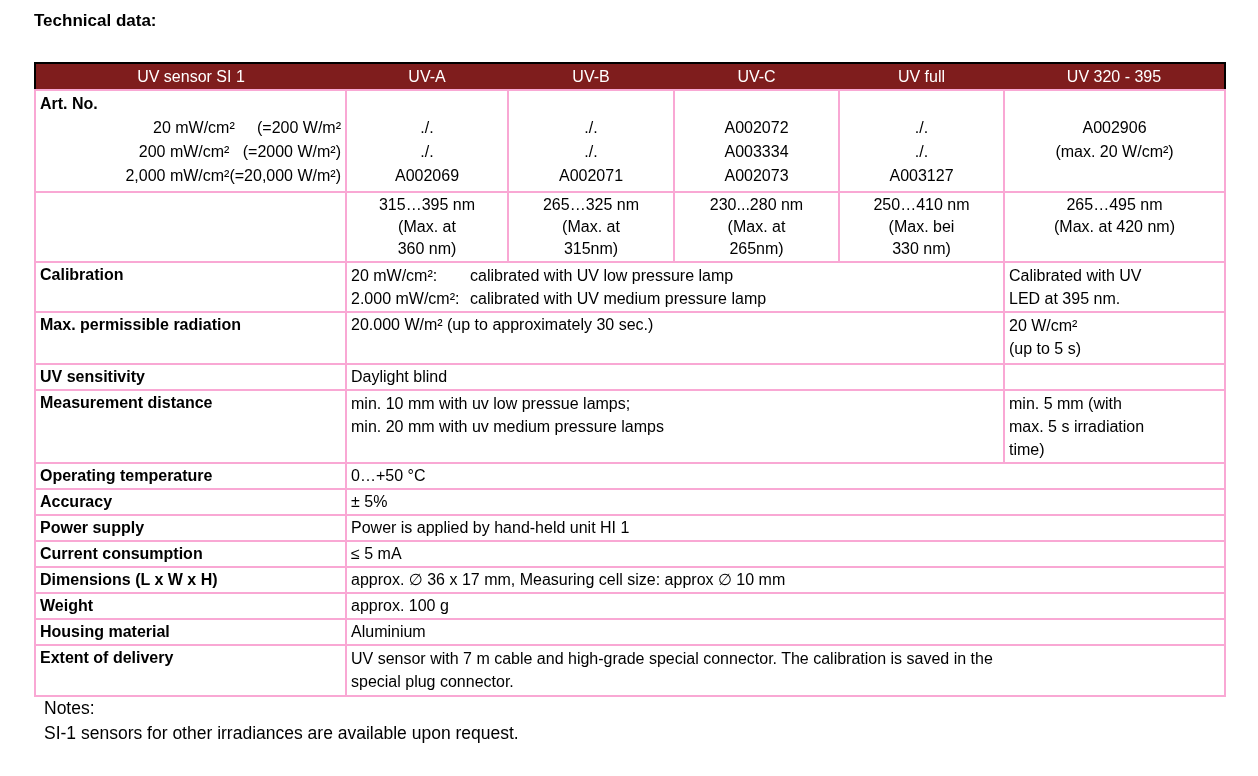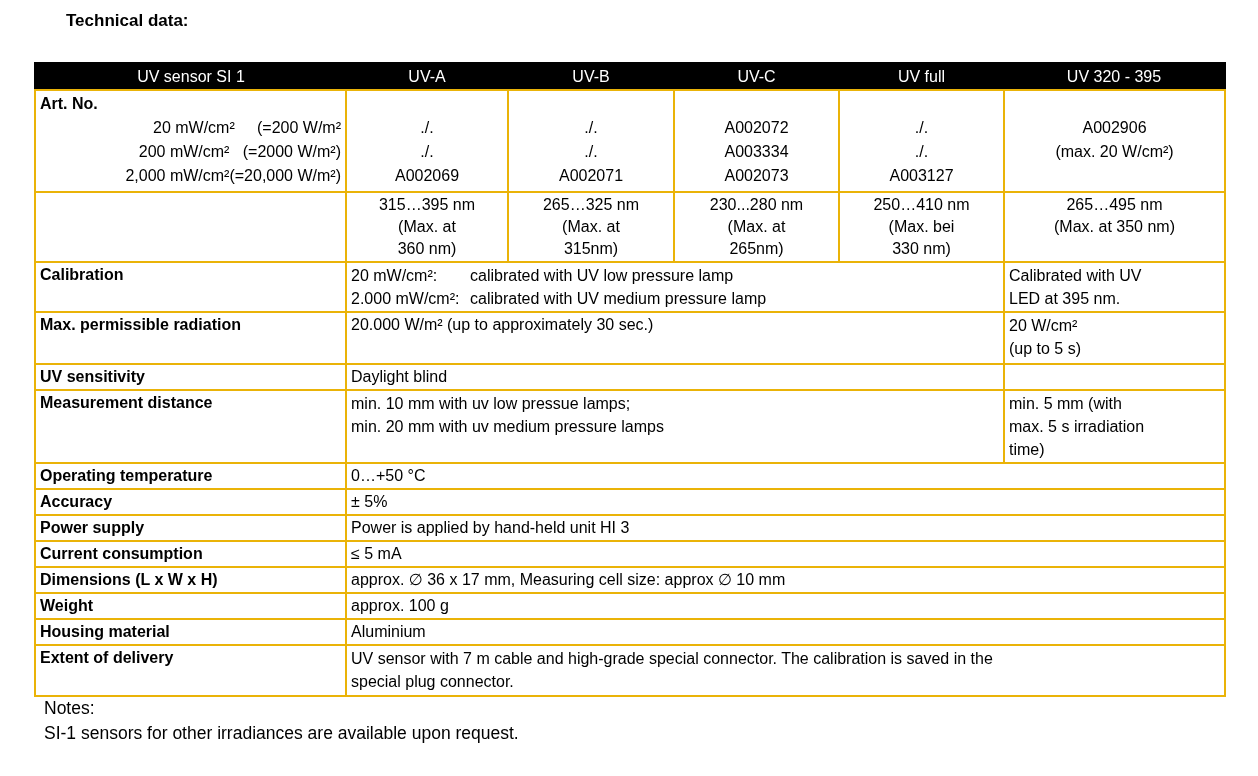--- a/index.html
+++ b/index.html
@@ -10,42 +10,41 @@
     background: #ffffff;
     font-family: "Liberation Sans", sans-serif;
     color: #000000;
   }
   .title {
     position: absolute;
     left: 34px;
     top: 11px;
     font-size: 17px;
     font-weight: bold;
-    margin-left: 32px;
   }
   table.spec {
     position: absolute;
     left: 34px;
     top: 62px;
     width: 1190px;
     border-collapse: collapse;
     table-layout: fixed;
     border: 2px solid #000000;
     font-size: 16px;
   }
   table.spec td {
-    border: 2px solid #eab308;
+    border: 2px solid #f9a8d4;
     vertical-align: top;
     padding: 1px 4px;
     line-height: 22px;
     overflow: hidden;
   }
   table.spec th {
     border: none;
-    background: #000000;
+    background: #7f1d1d;
     color: #ffffff;
     font-weight: normal;
     font-size: 16px;
     padding: 2px 4px;
     text-align: center;
     line-height: 21px;
   }
   th.first { text-align: left; padding-left: 8px; }
   .r-head   { height: 26px; }
   .r-artno  { height: 102px; }
@@ -165,21 +164,21 @@
         <div>(Max. at</div>
         <div>265nm)</div>
       </td>
       <td class="c">
         <div>250…410 nm</div>
         <div>(Max. bei</div>
         <div>330 nm)</div>
       </td>
       <td class="c">
         <div>265…495 nm</div>
-        <div>(Max. at 350 nm)</div>
+        <div>(Max. at 420 nm)</div>
       </td>
     </tr>
 
     <tr class="r-cal">
       <td class="lbl">Calibration</td>
       <td class="val" colspan="4">
         <div class="cal-line">
           <span class="dose">20 mW/cm²:</span>
           <span>calibrated with UV low pressure lamp</span>
         </div>
@@ -225,21 +224,21 @@
     <tr class="r-simple">
       <td class="lbl">Operating temperature</td>
       <td class="val" colspan="5">0…+50 °C</td>
     </tr>
     <tr class="r-simple">
       <td class="lbl">Accuracy</td>
       <td class="val" colspan="5">± 5%</td>
     </tr>
     <tr class="r-simple">
       <td class="lbl">Power supply</td>
-      <td class="val" colspan="5">Power is applied by hand-held unit HI 3</td>
+      <td class="val" colspan="5">Power is applied by hand-held unit HI 1</td>
     </tr>
     <tr class="r-simple">
       <td class="lbl">Current consumption</td>
       <td class="val" colspan="5">≤ 5 mA</td>
     </tr>
     <tr class="r-simple">
       <td class="lbl">Dimensions (L x W x H)</td>
       <td class="val" colspan="5">approx. ∅ 36 x 17 mm, Measuring cell size: approx ∅ 10 mm</td>
     </tr>
     <tr class="r-simple">

